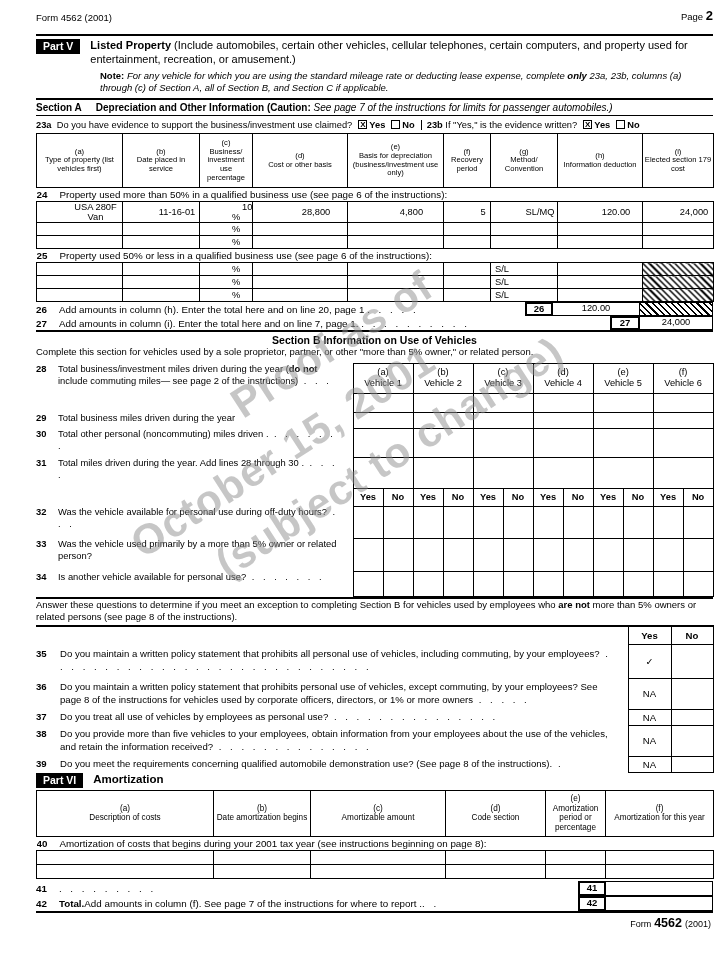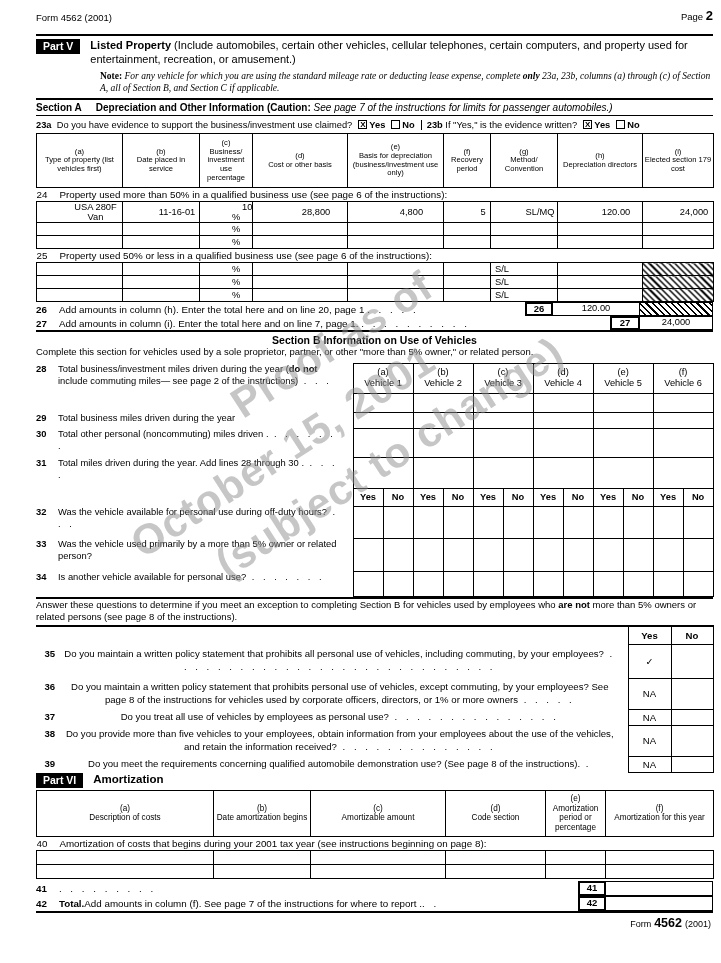--- a/index.html
+++ b/index.html
@@ -16,36 +16,36 @@
   .it { font-style:italic; }
   .dots { letter-spacing:3px; }
   
   .tophdr { display:flex; justify-content:space-between; align-items:flex-end; padding-bottom:11px; }
   .pgnum { font-size:13px; font-weight:bold; }
   
   .partrow { display:flex; margin-top:3px; }
   .parttag { background:#000; color:#fff; font-weight:bold; font-size:10.5px; padding:1px 7px 2px 7px; height:15px; white-space:nowrap; }
   .parttitle { font-weight:bold; font-size:11.5px; margin-left:10px; }
   .p5text { margin-left:10px; font-size:11px; line-height:1.25; flex:1; }
-  .note { margin:3px 0 4px 64px; font-size:9.5px; line-height:1.3;font-family:Liberation Serif, serif; }
+  .note { margin:3px 0 4px 64px; font-size:9.5px; line-height:1.3; }
   
   .sechead { font-size:10px; padding:2px 0 2px 0; }
   .secA-tag { font-weight:bold; margin-right:14px; }
   
   .q23row { display:flex; align-items:center; height:17px; font-size:9.3px; }
   .cb { display:inline-block; width:9px; height:9px; border:1.5px solid #000; font-size:8px; line-height:8px; text-align:center; font-weight:bold; vertical-align:middle; margin:0 2px 0 6px; }
   .ynlab { font-weight:bold; }
   .q23b { border-left:1.5px solid #000; padding-left:5px; margin-left:6px; display:flex; align-items:center; }
   
   table { border-collapse:collapse; table-layout:fixed; width:677px; }
   td, th { overflow:hidden; }
   .grid td, .grid th { border:1.5px solid #000; }
   .colhdr { font-size:7.6px; font-weight:normal; text-align:center; line-height:1.15; vertical-align:middle; padding:1px; }
   .lineLabel { border-left:none !important; border-right:none !important; font-size:9.8px; padding-left:0; }
-  .lineLabel .num { font-weight:normal; margin-right:12px; }
+  .lineLabel .num { font-weight:bold; margin-right:12px; }
   .dcell { text-align:center; font-size:9.3px; height:13px;padding-left:32px; }
   .pctcell { text-align:left; padding-right:3px; }
   .pctcell .v { float:left; margin-left:10px; }
   .hatch { background:repeating-linear-gradient(45deg,#fff 0 3px,#000 3px 4.5px); }
   
   .totrow { display:flex; align-items:stretch; height:14px; font-size:9.8px; }
   .totrow .lab { display:flex; align-items:center; }
   .totrow .num { font-weight:bold; margin-right:12px; }
   .totbox { border:2px solid #000; font-weight:bold; text-align:center; font-size:9.5px; line-height:10px; }
   .totval { border:1.5px solid #000; border-left:none; text-align:center; font-size:9.3px; line-height:11px; }
@@ -53,21 +53,21 @@
   .secBhead { text-align:center; font-weight:bold; font-size:10.5px; margin-top:2px; }
   .secBpara { font-size:9.5px; line-height:1.3; }
   .vt td { border:1.5px solid #000; font-size:9.3px; text-align:center; }
   .vt td.lbl { border:none; text-align:left; vertical-align:top; font-size:9.4px; line-height:1.3; padding-right:6px; }
   .vt td.lbl .num { font-weight:bold; display:inline-block; width:22px; }
   .vt td.lbl .txt { display:inline-block; width:288px; vertical-align:top; }
   .vhdr { font-size:8.6px; line-height:1.2; vertical-align:middle; }
   .ynh { font-weight:bold; font-size:9.3px; }
   
   .secCpara { font-size:9.5px; line-height:1.3; }
-  .qt td { font-size:9.6px; vertical-align:middle;text-align:center; }
+  .qt td { font-size:9.6px; vertical-align:middle; }
   .qt .qcell { border:none; line-height:1.35; padding-right:8px; }
   .qt .qcell .num { font-weight:bold; display:inline-block; width:24px; vertical-align:top; }
   .qt .qcell .txt { display:inline-block; width:556px; vertical-align:top; }
   .qt .yn { border:1.5px solid #000; text-align:center; }
   .qt .hdrrow td { border-top:2.5px solid #000; }
   .qt .hdrrow .yn { font-weight:bold; }
   .check { font-size:11px; }
   .na { font-size:8.8px; }
   
   .at td, .at th { border:1.5px solid #000; }
@@ -166,21 +166,21 @@
         <th class="colhdr">
               <div>(f)</div>
               <div>Recovery period</div>
             </th>
         <th class="colhdr">
               <div>(g)</div>
               <div>Method/ Convention</div>
             </th>
         <th class="colhdr">
               <div>(h)</div>
-              <div>Depreciation directors</div>
+              <div>Information deduction</div>
             </th>
         <th class="colhdr">
               <div>(i)</div>
               <div>Elected section 179 cost</div>
             </th>
       </tr>
       <tr style="height:14px">
             <td class="lineLabel" colspan="9"><span class="num">24</span><span>Property used more than 50% in a qualified business use (see page 6 of the instructions):</span></td>
           </tr>
       <tr style="height:13px">

